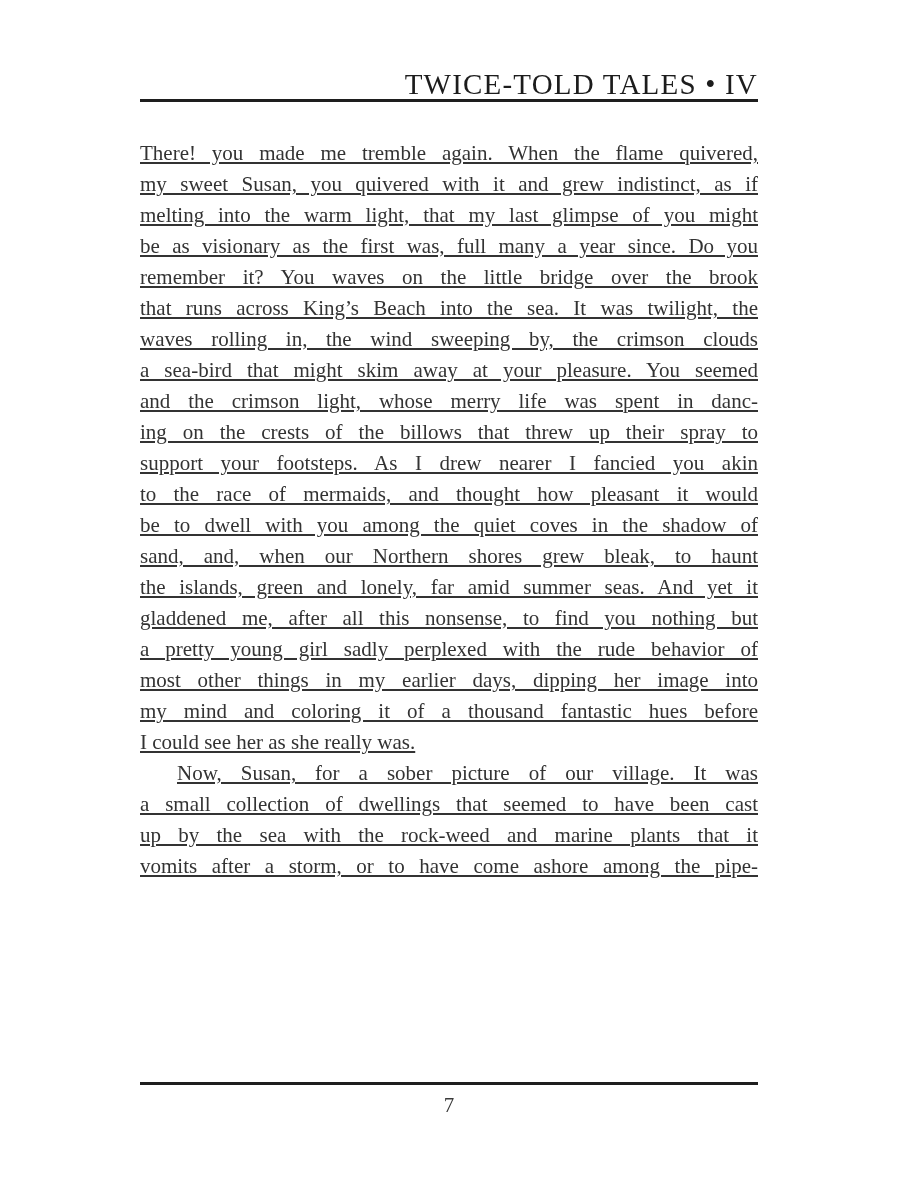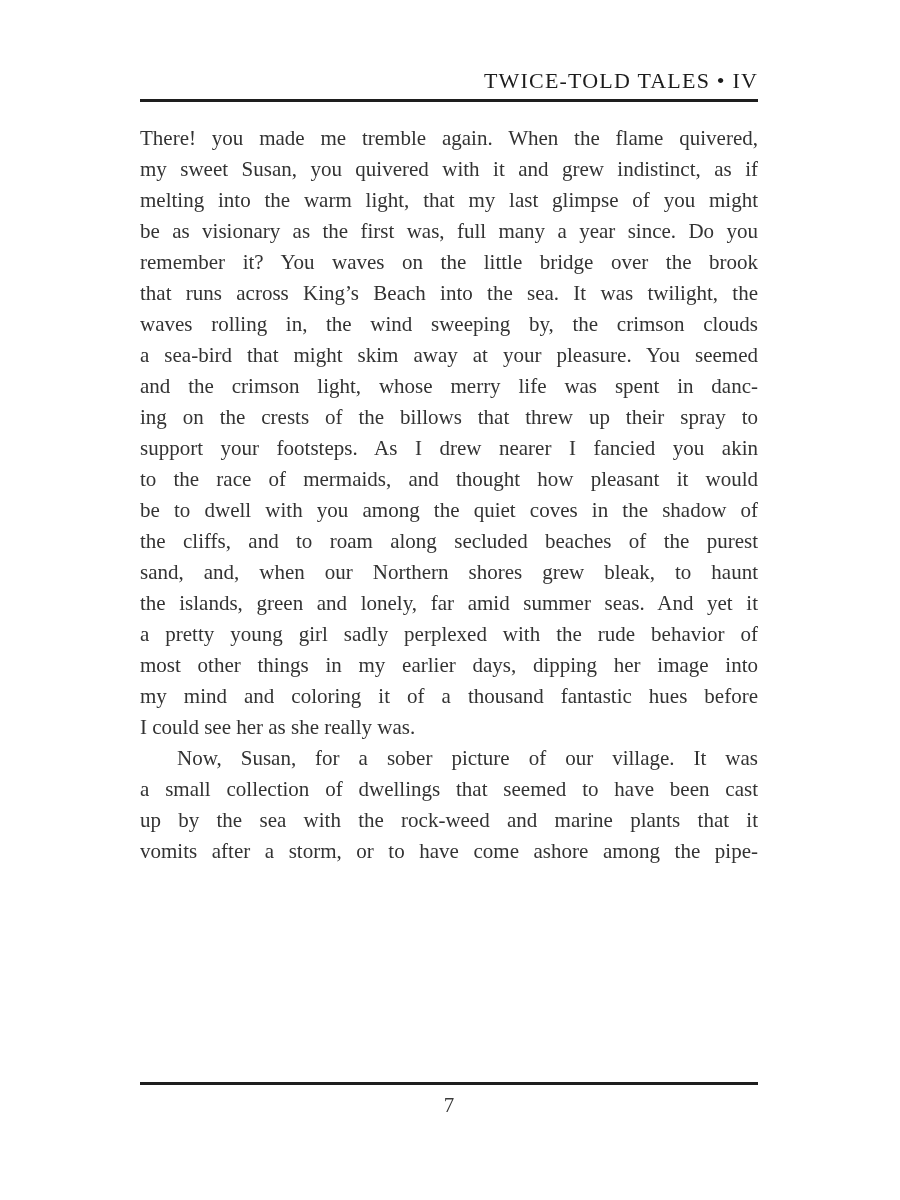--- a/index.html
+++ b/index.html
@@ -21,42 +21,43 @@
     width: 900px;
     height: 1200px;
     background: var(--page-bg);
   }
   .running-head {
     position: absolute;
     left: 140px;
     top: 68px;
     width: 618px;
     text-align: right;
-    font-size: 22px;
+    font-size: 29px;
     letter-spacing: 1.2px;
     color: var(--head-color);
     white-space: nowrap;
   }
   .rule {
     position: absolute;
     left: 140px;
     width: 618px;
     height: 3px;
     background: var(--rule-color);
   }
   .rule.header-rule { top: 99px; }
   .rule.footer-rule { top: 1082px; }
   .body-text {
     position: absolute;
     left: 140px;
-    top: 123px;
+    top: 138px;
     width: 618px;
     color: var(--text-color);
     font-size: 21px;
     line-height: 31px;
+    text-decoration: underline;
   }
   .line {
     height: 31px;
     overflow: hidden;
     text-align: justify;
     text-align-last: justify;
     white-space: normal;
   }
   .line.align-left-last { text-align-last: left; }
   .line.indent { text-indent: 37px; }
@@ -87,23 +88,23 @@
       <div class="line">be as visionary as the first was, full many a year since. Do you</div>
       <div class="line">remember it? You waves on the little bridge over the brook</div>
       <div class="line">that runs across King’s Beach into the sea. It was twilight, the</div>
       <div class="line">waves rolling in, the wind sweeping by, the crimson clouds</div>
       <div class="line">a sea-bird that might skim away at your pleasure. You seemed</div>
       <div class="line">and the crimson light, whose merry life was spent in danc-</div>
       <div class="line">ing on the crests of the billows that threw up their spray to</div>
       <div class="line">support your footsteps. As I drew nearer I fancied you akin</div>
       <div class="line">to the race of mermaids, and thought how pleasant it would</div>
       <div class="line">be to dwell with you among the quiet coves in the shadow of</div>
-      <div class="line">the cliffs, and to roam along secluded beaches of the purest</div>
       <div class="line">sand, and, when our Northern shores grew bleak, to haunt</div>
       <div class="line">the islands, green and lonely, far amid summer seas. And yet it</div>
+      <div class="line">gladdened me, after all this nonsense, to find you nothing but</div>
       <div class="line">a pretty young girl sadly perplexed with the rude behavior of</div>
       <div class="line">most other things in my earlier days, dipping her image into</div>
       <div class="line">my mind and coloring it of a thousand fantastic hues before</div>
       <div class="line align-left-last">I could see her as she really was.</div>
       <div class="line indent">Now, Susan, for a sober picture of our village. It was</div>
       <div class="line">a small collection of dwellings that seemed to have been cast</div>
       <div class="line">up by the sea with the rock-weed and marine plants that it</div>
       <div class="line">vomits after a storm, or to have come ashore among the pipe-</div>
     </main>
 

